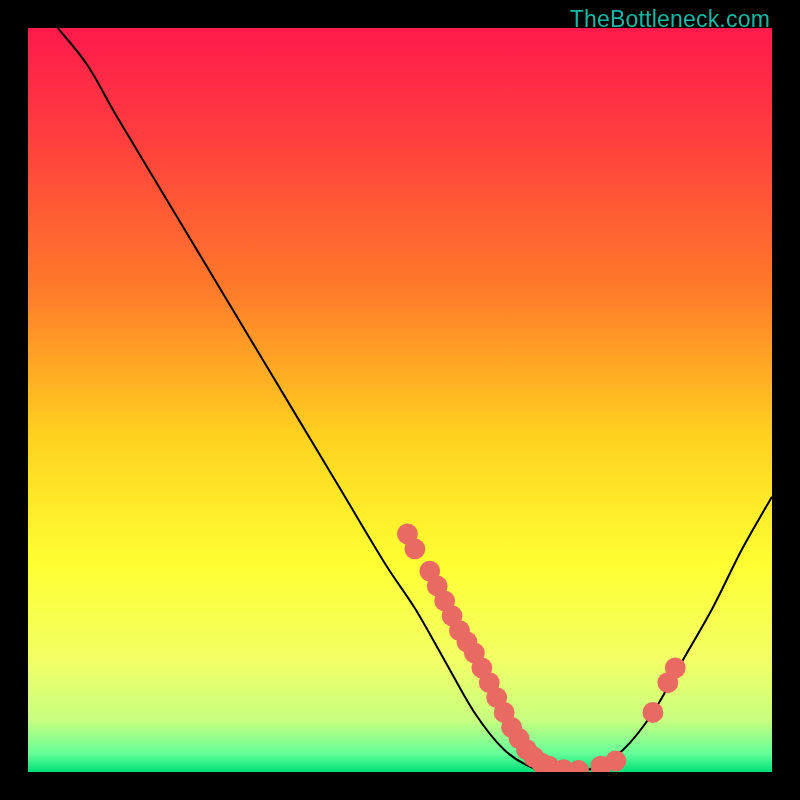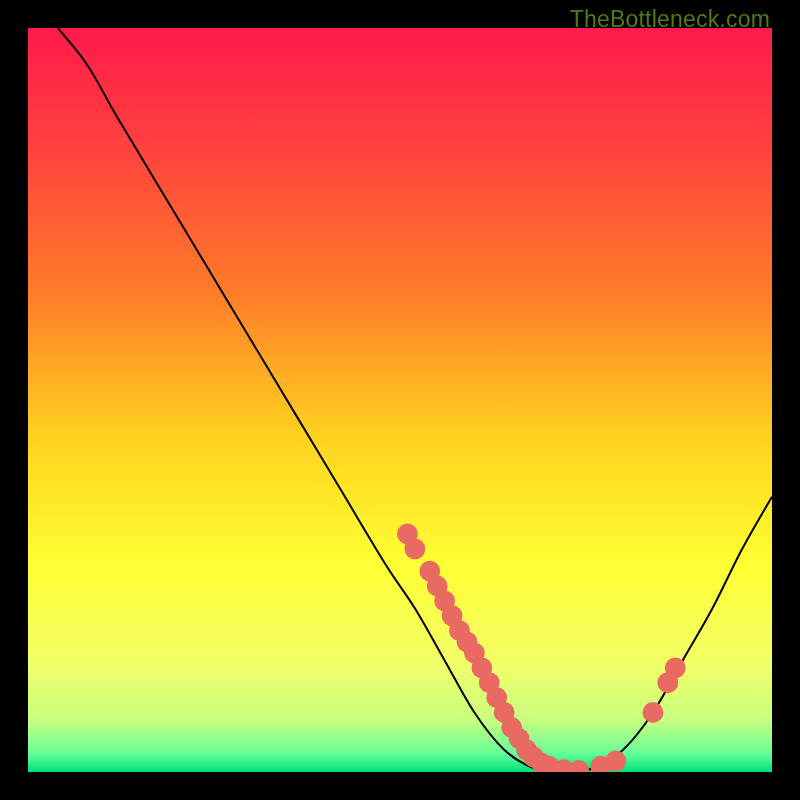--- a/index.html
+++ b/index.html
@@ -23,21 +23,21 @@
     position: absolute;
     left: 0;
     top: 0;
     width: 744px;
     height: 744px;
   }
   .watermark {
     position: absolute;
     top: 6px;
     right: 30px;
-    color: #4d7c0f;
+    color: #14b8a6;
     font-size: 23px;
     font-weight: 400;
     letter-spacing: 0.2px;
   }
   svg {
     display: block;
   }
 </style>
 </head>
 <body>

